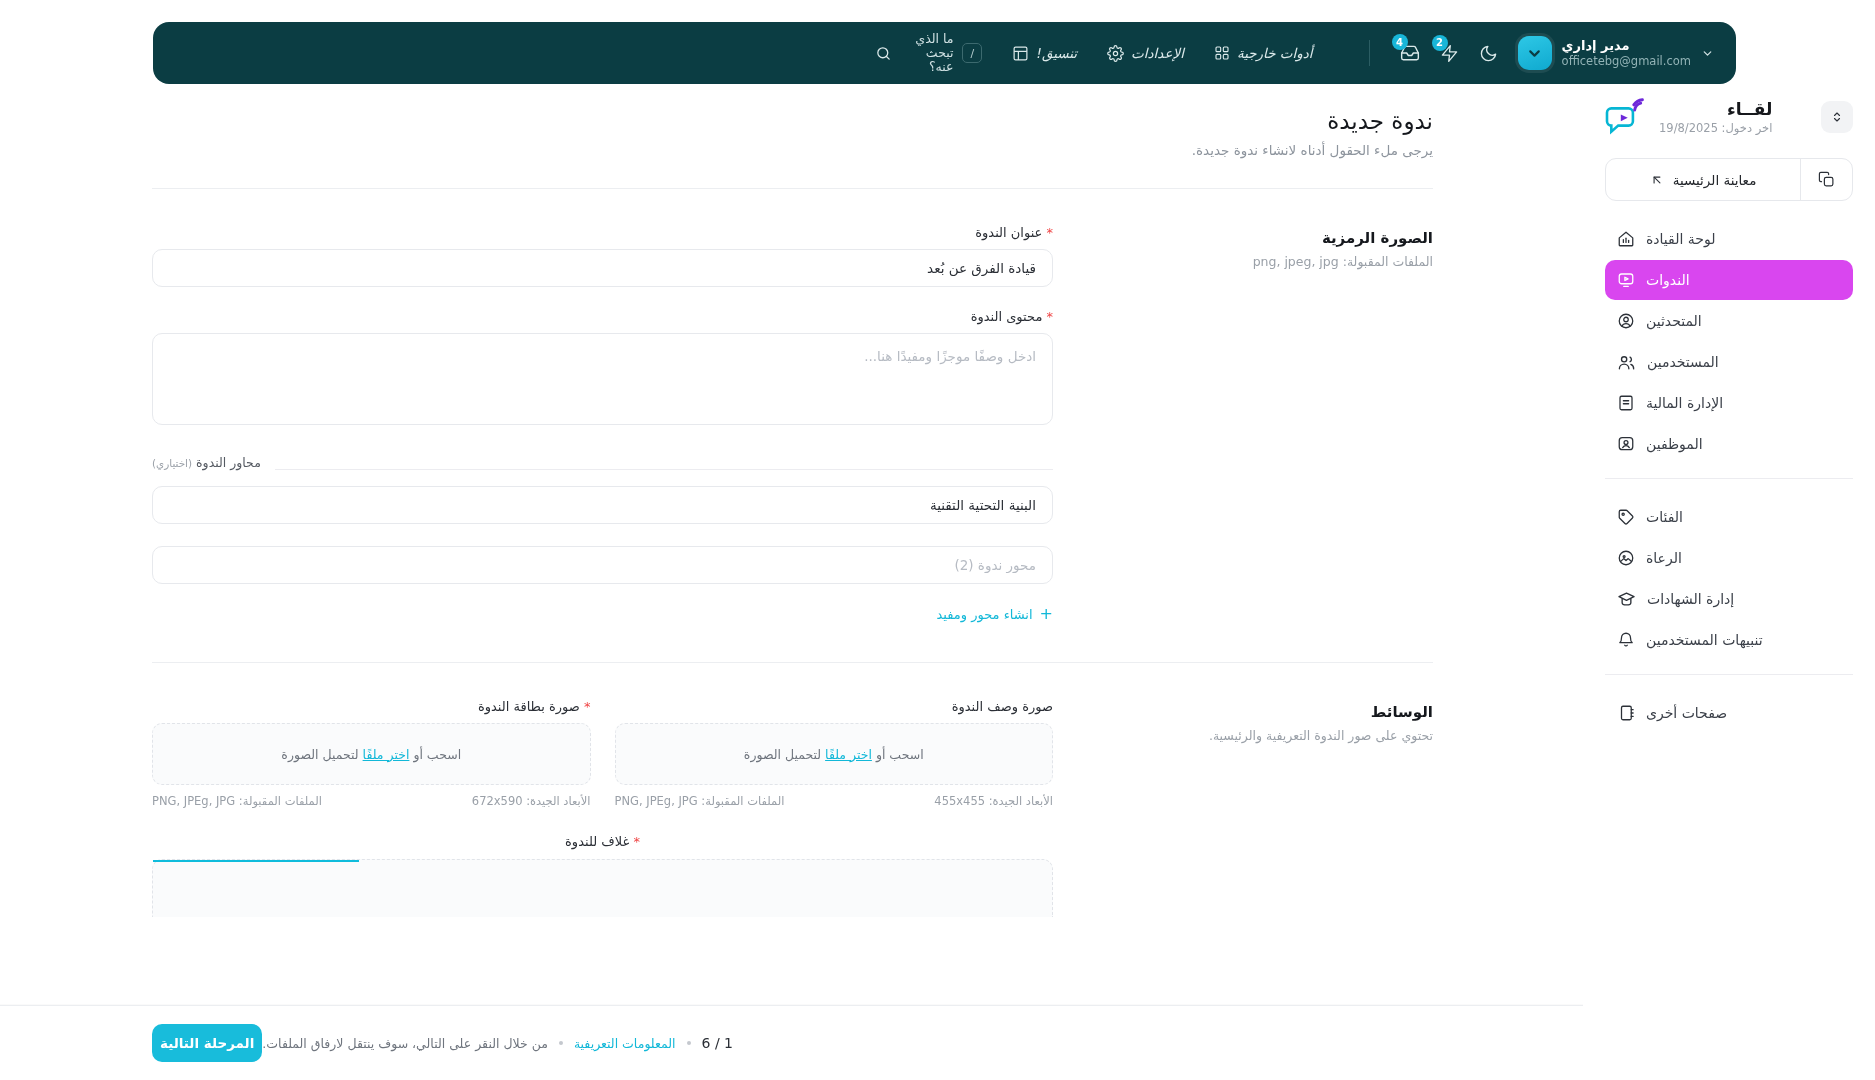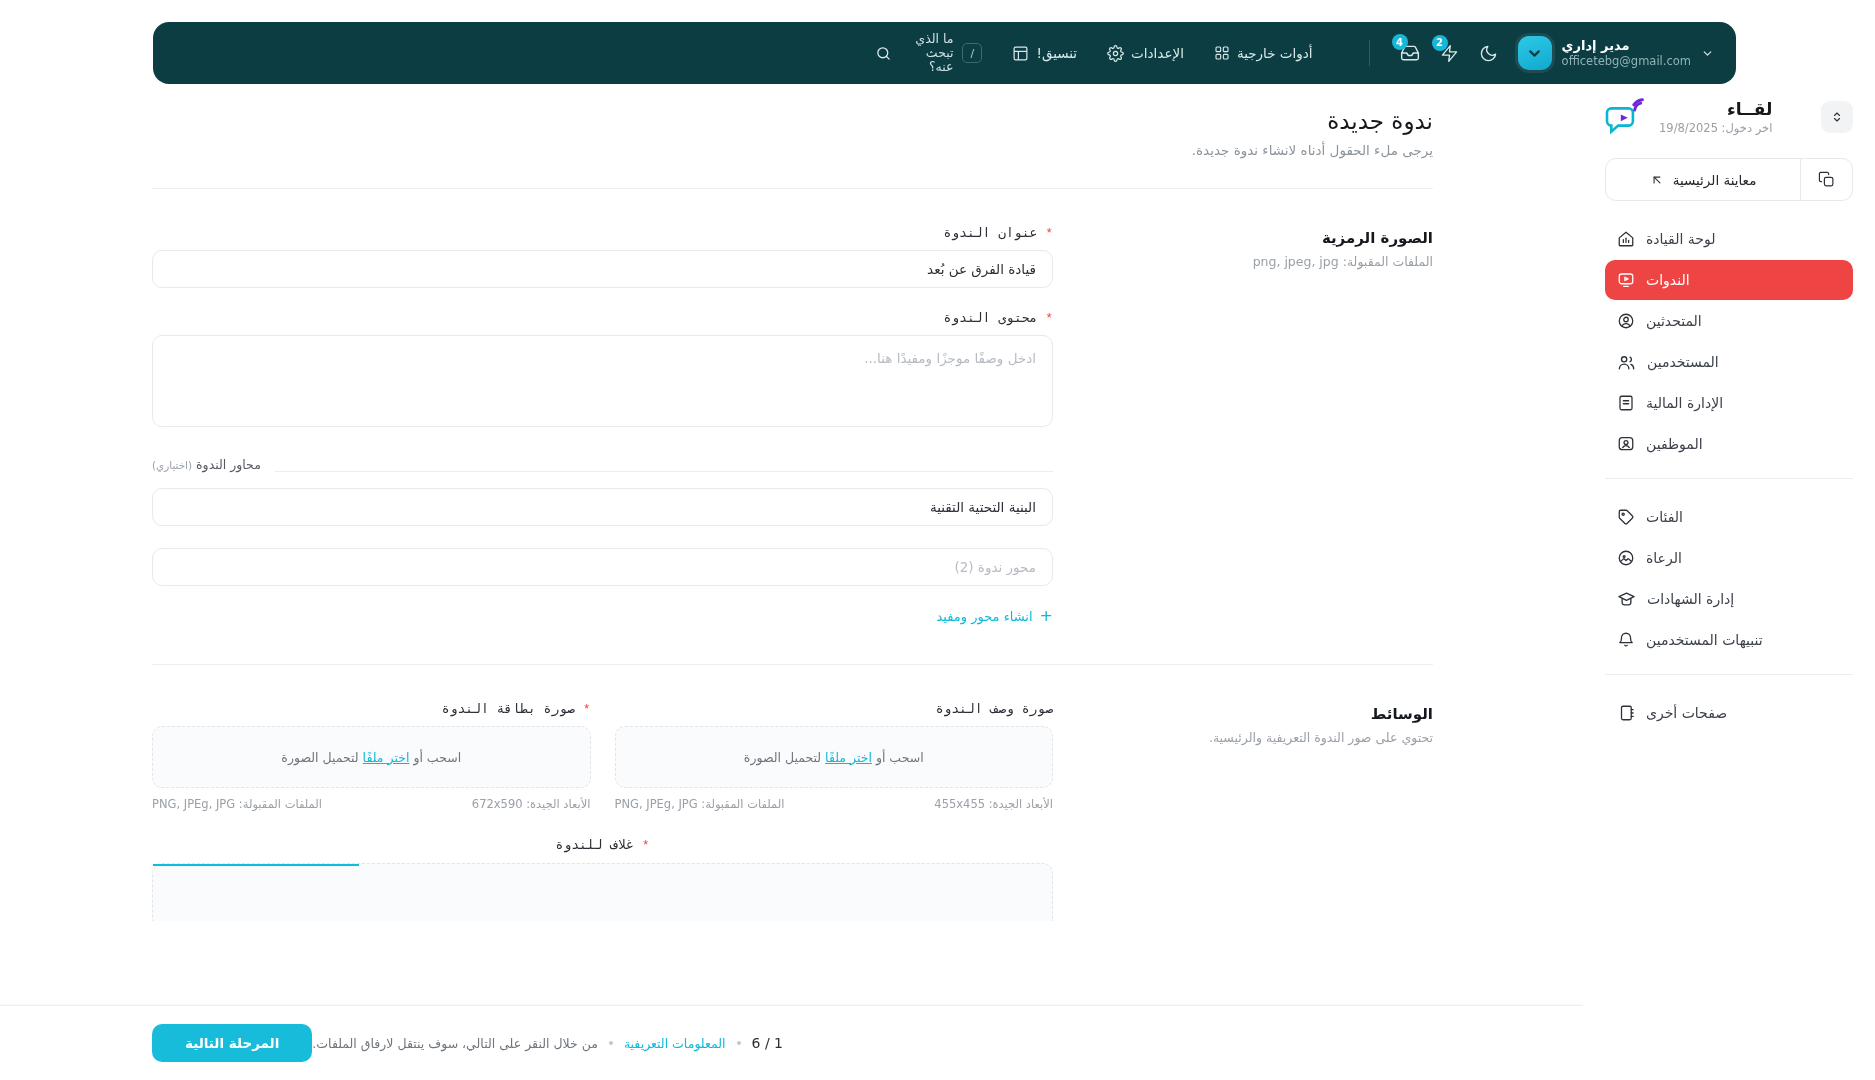--- a/index.html
+++ b/index.html
@@ -34,21 +34,21 @@
     width: 20px; height: 20px; border: 1px solid #3c6a6f; border-radius: 5px;
     font-size: 11px; color: #b9d0d2; display: flex; align-items: center; justify-content: center;
   }
   .ic { display: inline-flex; align-items: center; justify-content: center; }
   .tb-center {
     display: flex; align-items: center; gap: 30px;
     margin-right: 46px; margin-left: 30px;
   }
   .tb-navitem {
     display: flex; align-items: center; gap: 7px;
-    font-size: 13.5px; color: #dbe9ea; cursor: pointer; white-space: nowrap;
+    font-size: 13.5px; color: #dbe9ea; cursor: pointer; white-space: nowrap; font-style: italic;
   }
   .tb-divider { width: 1px; height: 26px; background: #2b5d63; margin: 0 10px; }
   .tb-right { display: flex; align-items: center; gap: 20px; }
   .badge-wrap { position: relative; display: inline-flex; cursor: pointer; }
   .badge {
     position: absolute; top: -9px; left: -8px;
     min-width: 16px; height: 16px; padding: 0 3px;
     background: #18b6d8; color: #fff; border-radius: 9px;
     font-size: 10px; font-weight: 700;
     display: flex; align-items: center; justify-content: center;
@@ -94,39 +94,39 @@
     border-left: 1px solid #e6e8ec;
   }
 
   .nav-group { margin-top: 18px; }
   .nav-sep { height: 1px; background: #ececf0; margin: 14px 0 10px; }
   .nav-item {
     height: 40px; border-radius: 10px; display: flex; align-items: center;
     justify-content: flex-end; gap: 11px; padding: 0 12px; cursor: pointer;
     font-size: 14px; color: #3b4049; margin-bottom: 1px;
   }
-  .nav-item.active { background: #ef4444; color: #ffffff; }
+  .nav-item.active { background: #d946ef; color: #ffffff; }
   .nav-item.active svg { stroke: #ffffff; }
   .nav-item svg { stroke: #2c3138; }
 
   
   .main { position: absolute; right: 292px; top: 100px; width: 1583px; height: 980px; }
   .content { padding: 0 150px 0 152px; }
   .page-title { font-size: 23px; font-weight: 400; color: #15181d; text-align: right; margin-top: 8px; }
   .page-sub { font-size: 13.5px; color: #8d949d; text-align: right; margin-top: 8px; }
   .hr { height: 1px; background: #eceef1; margin: 30px 0 0; }
 
   .section { display: flex; gap: 40px; padding-top: 36px; }
   .sec-aside { width: 340px; text-align: right; padding-top: 4px; flex: 0 0 340px; }
   .sec-title { font-size: 15px; font-weight: 700; color: #15181d; }
   .sec-desc { font-size: 12.5px; color: #9aa0a8; margin-top: 7px; }
   .sec-body { flex: 1; }
 
   .field { margin-bottom: 22px; }
-  .field-label { font-size: 13px; color: #2b2f36; text-align: right; margin-bottom: 9px; font-family: Liberation Mono, monospace; }
+  .field-label { font-size: 13px; color: #2b2f36; text-align: right; margin-bottom: 9px; }
   .req { color: #ef4444; }
   .input, .textarea {
     width: 100%; border: 1px solid #e7e9ed; border-radius: 10px;
     background: #fff; font-size: 13.5px; color: #2b2f36;
     text-align: right; direction: rtl; font-family: inherit;
     padding: 0 16px; height: 38px; outline: none;
   }
   .textarea { height: 92px; padding: 12px 16px; resize: none; line-height: 1.6; }
   .input::placeholder, .textarea::placeholder { color: #b6bbc3; }
 
@@ -166,21 +166,21 @@
     display: flex; align-items: center; padding: 0 150px 0 152px;
     box-shadow: 0 -1px 0 rgba(0,0,0,.02);
   }
   .footer-info { display: flex; align-items: center; gap: 11px; margin-right: auto; }
   .page-count { font-size: 14px; color: #2b2f36; }
   .dot { width: 4px; height: 4px; border-radius: 50%; background: #c4c8ce; }
   .step-link { font-size: 12.5px; color: #12b8d8; cursor: pointer; }
   .hint { font-size: 12.5px; color: #6f757e; }
   .next-btn {
     background: #18bcdb; color: #fff; border: none; border-radius: 10px;
-    height: 38px; padding: 0 33px; font-size: 13.5px; font-weight: 700;
+    height: 38px; padding: 0 8px; font-size: 13.5px; font-weight: 700;
     font-family: inherit; cursor: pointer;
   }
 </style>
 </head>
 <body>
 
 <div class="page">
 
   <div class="topbar">
 

